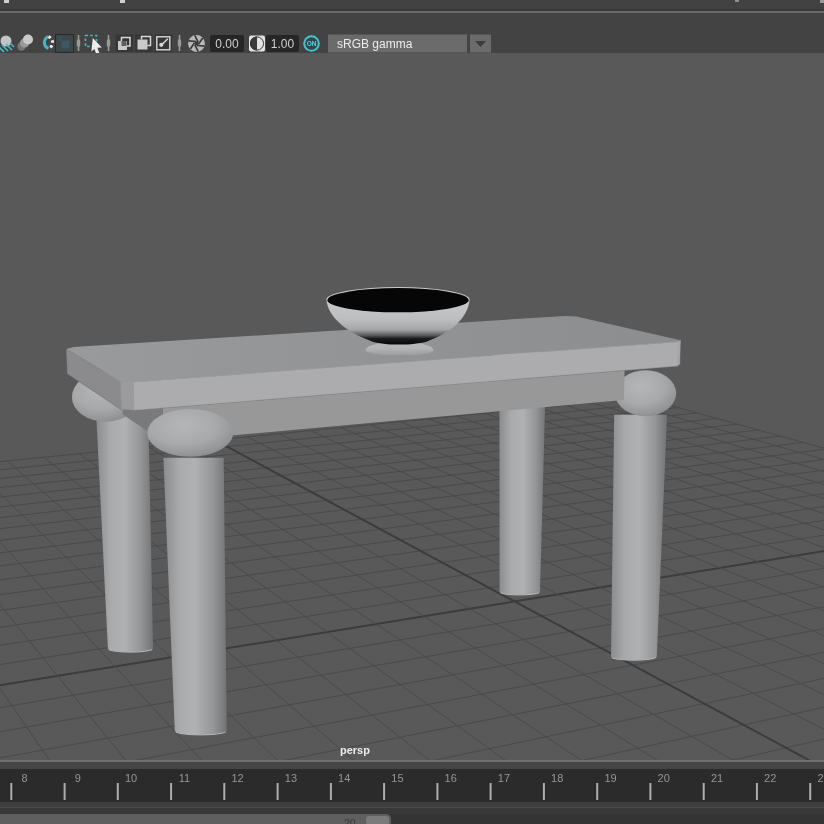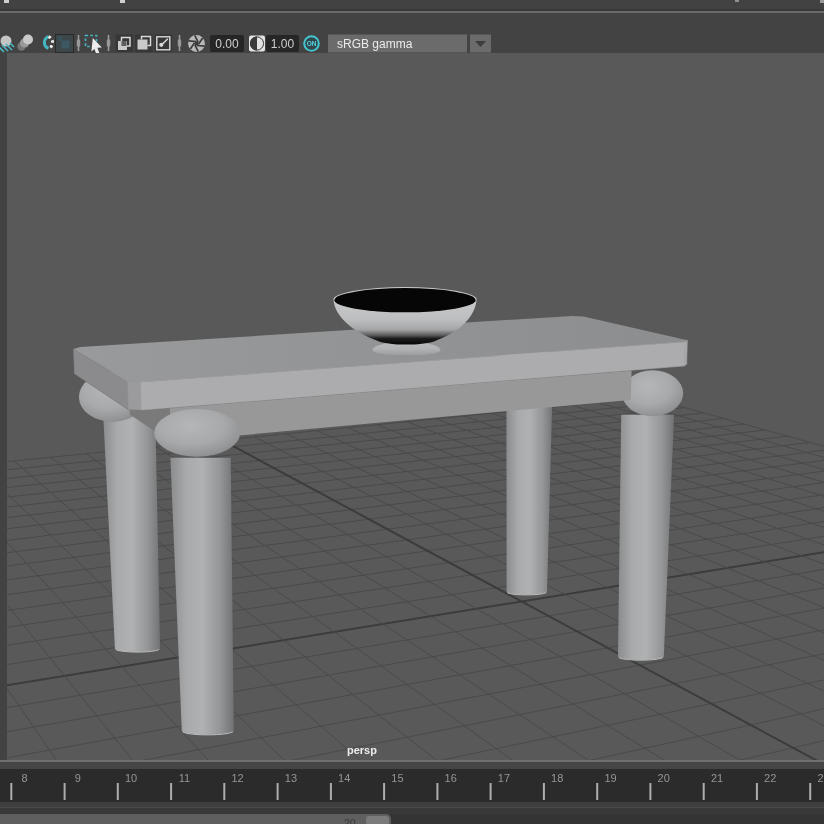--- a/index.html
+++ b/index.html
@@ -64,21 +64,21 @@
       <rect x="266" y="22" width="33" height="17" rx="2" fill="#262626"></rect>
       <text x="282.5" y="34.5" font-family="Liberation Sans, sans-serif" font-size="12" fill="#cfcfcf" text-anchor="middle">1.00</text>
       <circle cx="311.5" cy="30.5" r="8.3" fill="#45c4d0"></circle>
       <circle cx="311.5" cy="30.5" r="6.3" fill="#31474b"></circle>
       <text x="311.5" y="33.2" font-family="Liberation Sans, sans-serif" font-size="6.5" font-weight="bold" fill="#52d4de" text-anchor="middle">ON</text>
       <rect x="328" y="21.5" width="139" height="18" fill="#6b6b6b"></rect>
       <text x="337" y="34.5" font-family="Liberation Sans, sans-serif" font-size="12" fill="#ebebeb">sRGB gamma</text>
       <rect x="470" y="21.5" width="21" height="18" fill="#6b6b6b"></rect>
       <path d="M 475 28 L 486 28 L 480.5 34 Z" fill="#3c3c3c"></path>
     </svg></div>
-<div class="abs" style="left:0;top:53px;width:668px;height:707px;padding-left:7px;"><svg width="824" height="707" viewBox="0 0 824 707">
+<div class="abs" style="left:0;top:53px;width:668px;height:707px;"><svg width="824" height="707" viewBox="0 0 824 707">
 <defs>
 <linearGradient id="topg" x1="70" y1="0" x2="690" y2="0" gradientUnits="userSpaceOnUse">
 <stop offset="0" stop-color="#989a9b"></stop>
           <stop offset="1" stop-color="#8b8d8f"></stop>
 </linearGradient>
 <linearGradient id="legg1" x1="611.0" y1="0" x2="667.1" y2="0" gradientUnits="userSpaceOnUse">
 <stop offset="0" stop-color="#8b8c8d"></stop>
           <stop offset="0.25" stop-color="#a9aaab"></stop>
           <stop offset="0.5" stop-color="#b0b1b2"></stop>
 <stop offset="0.78" stop-color="#959697"></stop>

